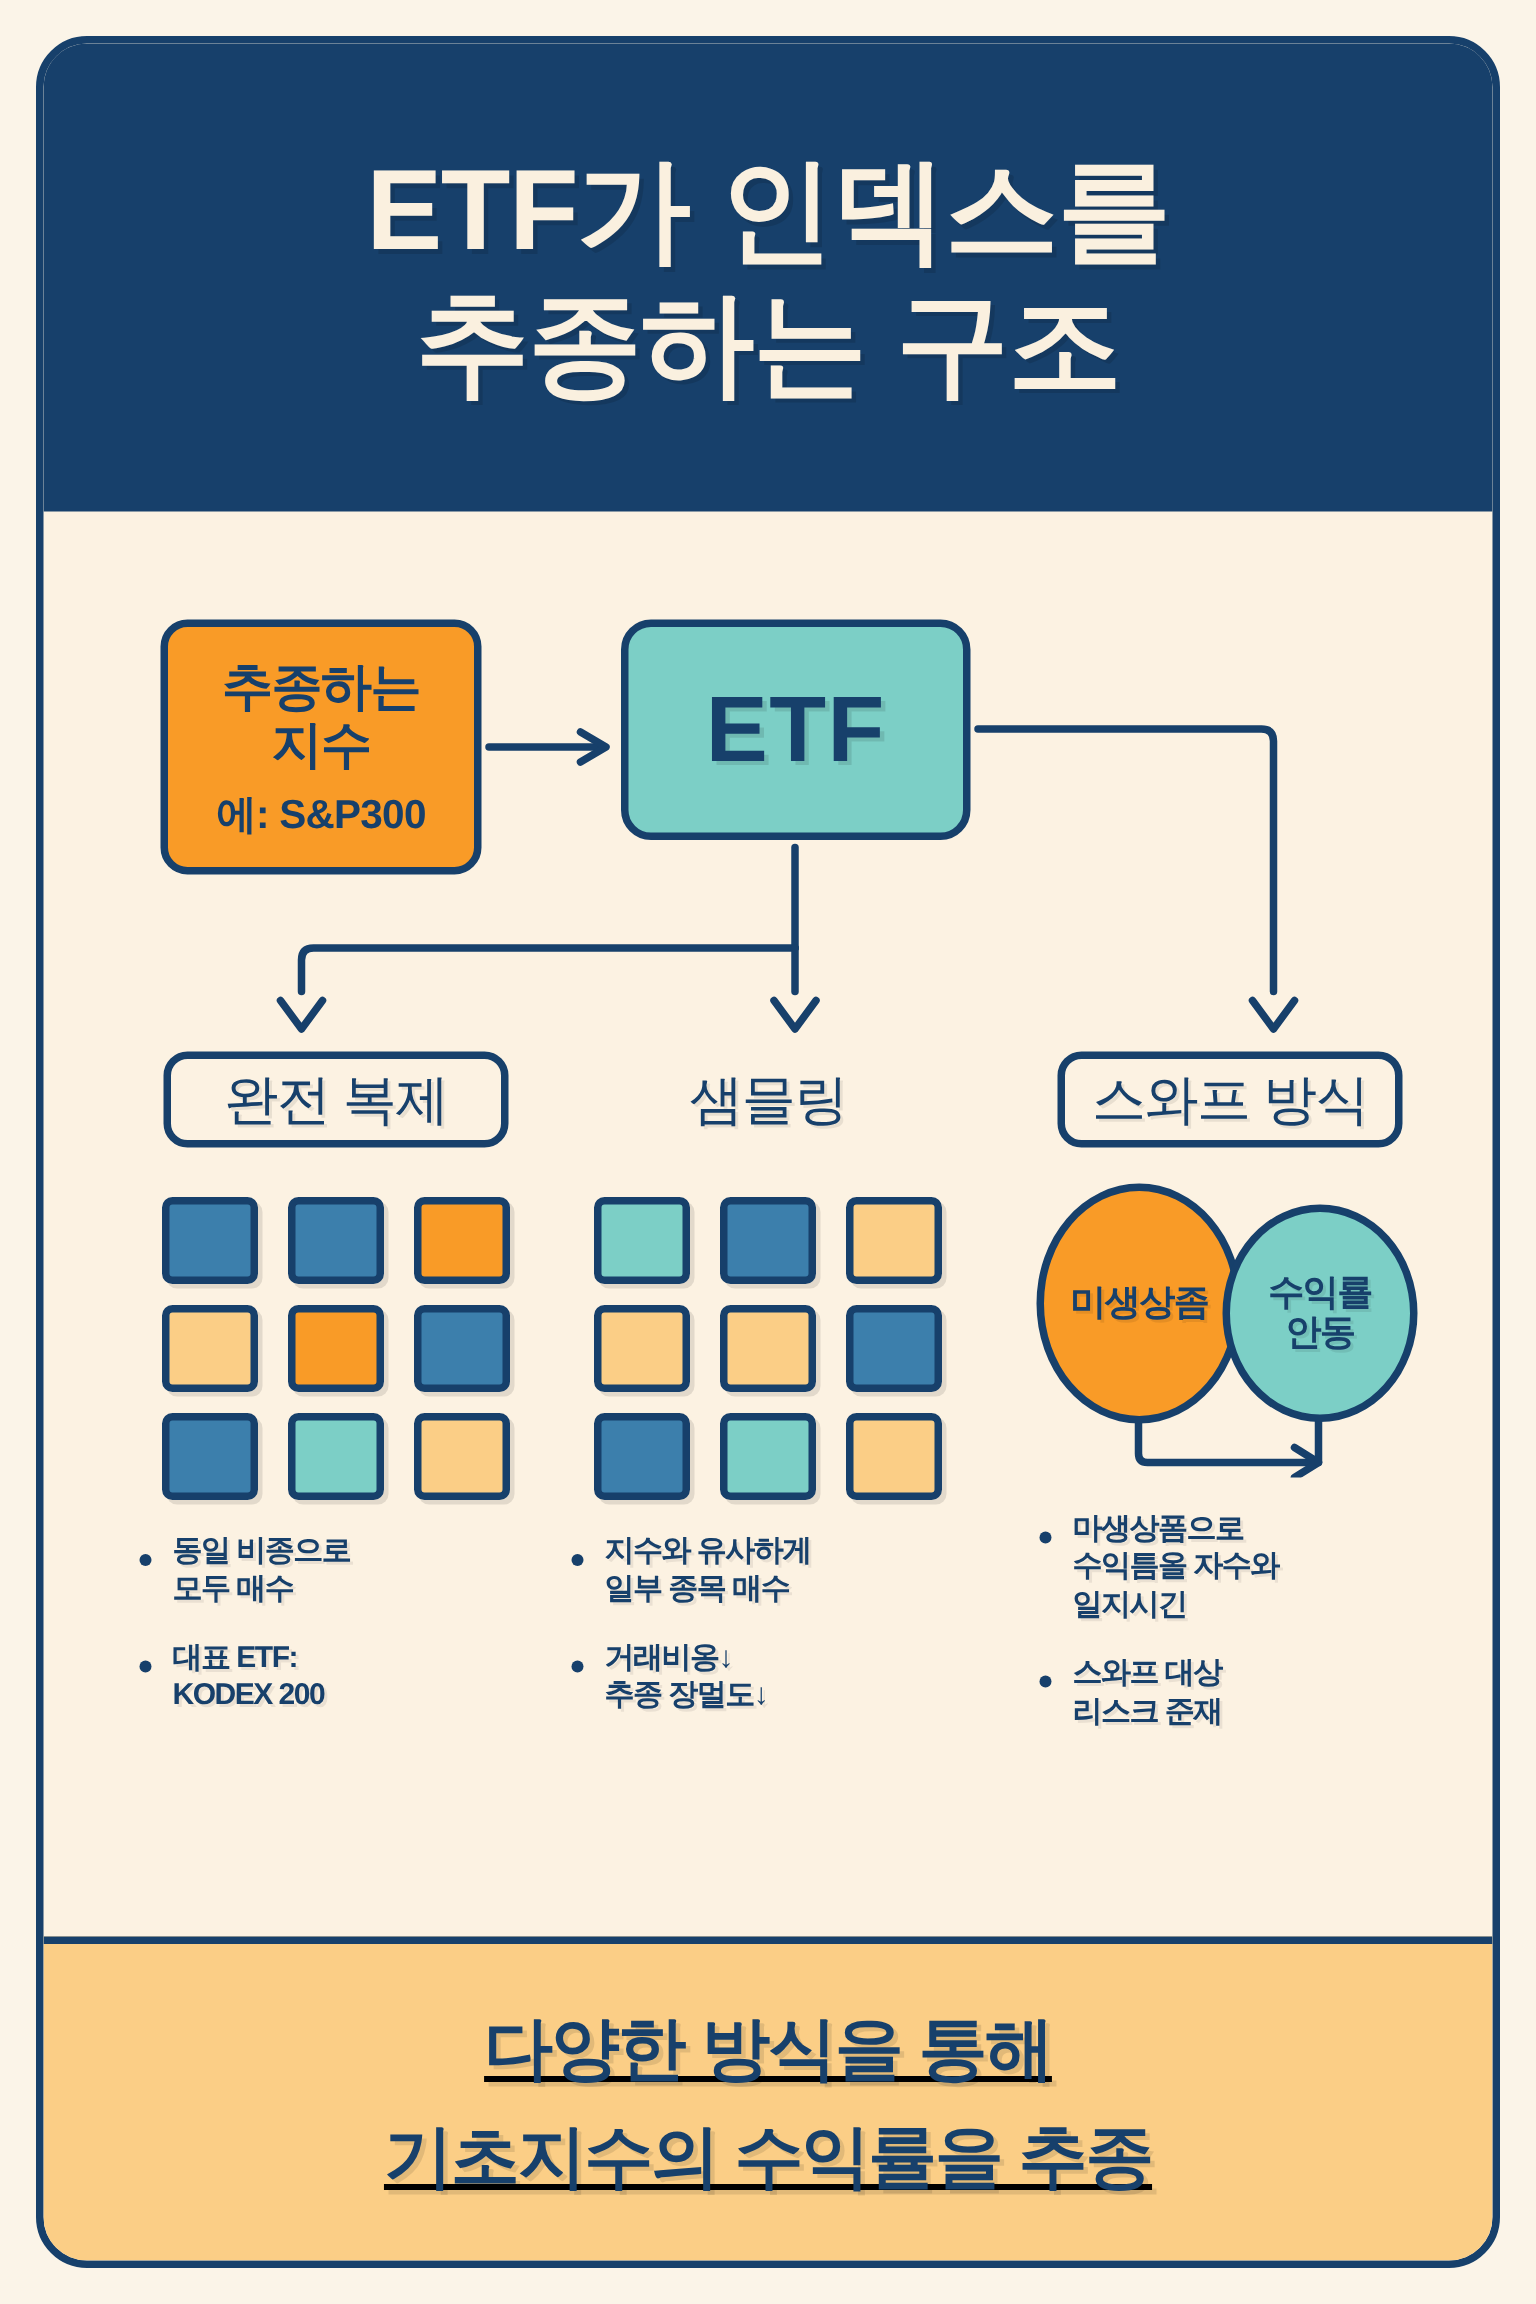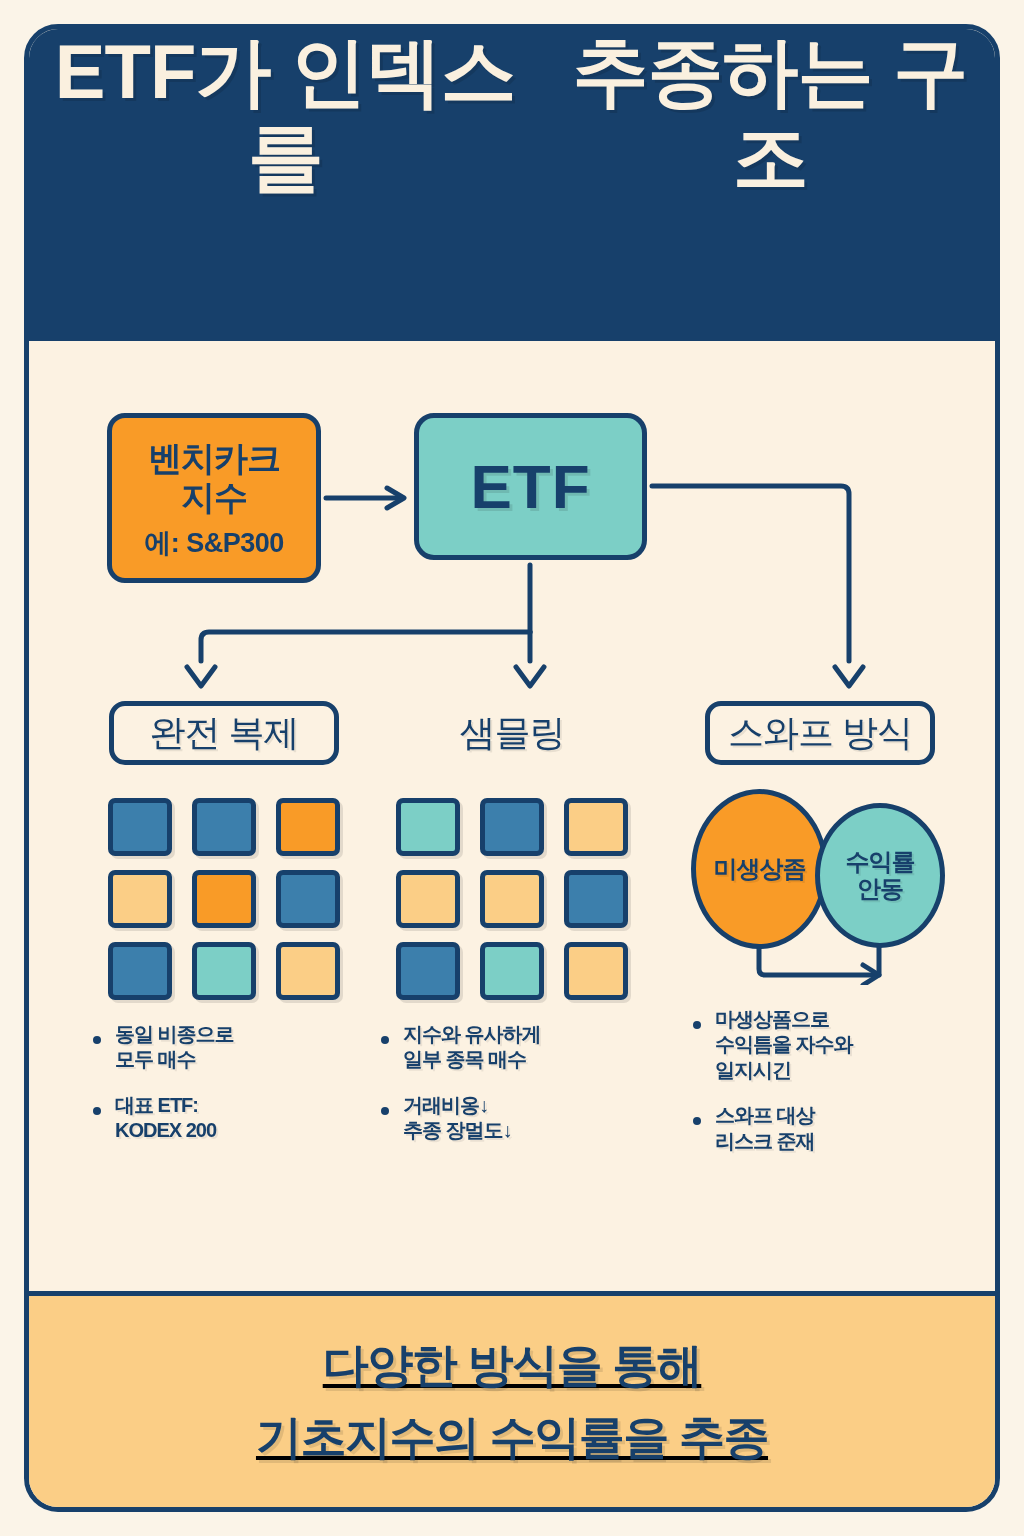--- a/index.html
+++ b/index.html
@@ -42,21 +42,21 @@
   }
 
   
   .header {
     position: absolute;
     left: 0; top: 0;
     width: 100%;
     height: 312px;
     background: var(--navy);
     display: flex;
-    flex-direction: row;
+    flex-direction: column;
     justify-content: center;
     gap: 4px;
   }
   .header-line {
     color: #FAF0DF;
     font-size: 76px;
     font-weight: 700;
     letter-spacing: -1px;
     line-height: 1.12;
     text-align: center;
@@ -294,21 +294,21 @@
         </g>
         <g fill="none" stroke="#17406B" stroke-width="5" stroke-linecap="round" stroke-linejoin="round">
           <path d="M158 326 L172 345 L186 326"></path>
           <path d="M487 326 L501 345 L515 326"></path>
           <path d="M806 326 L820 345 L834 326"></path>
           <path d="M358 147 L375 157 L358 167"></path>
         </g>
       </svg>
 
       <div class="benchmark-box">
-        <div class="benchmark-title">벤치카크</div>
+        <div class="benchmark-title">추종하는</div>
         <div class="benchmark-title">지수</div>
         <div class="benchmark-sub">에: S&amp;P300</div>
       </div>
 
       <div class="etf-box">
         <div class="etf-label">ETF</div>
       </div>
 
       <div class="col col-1">
         <div class="method-label boxed ml-1">

